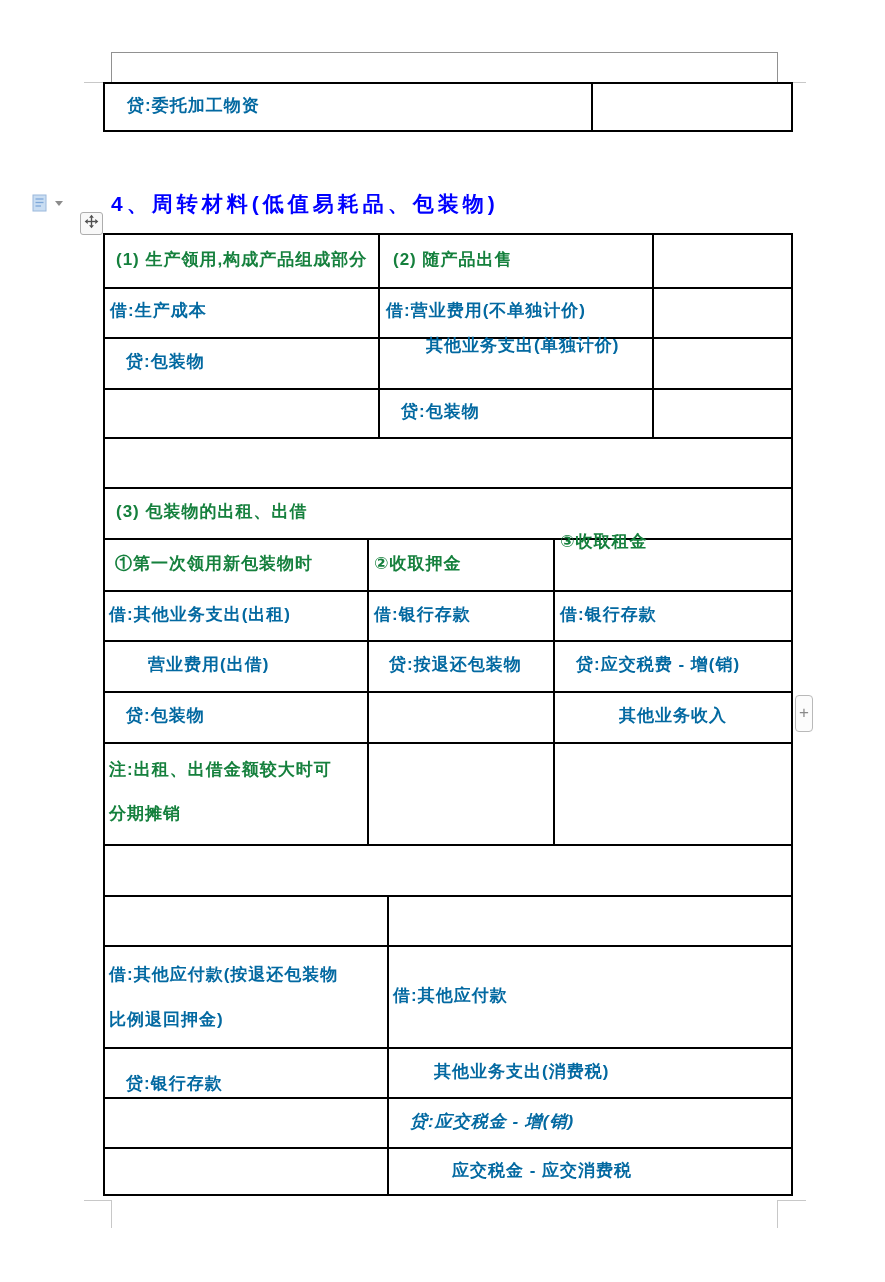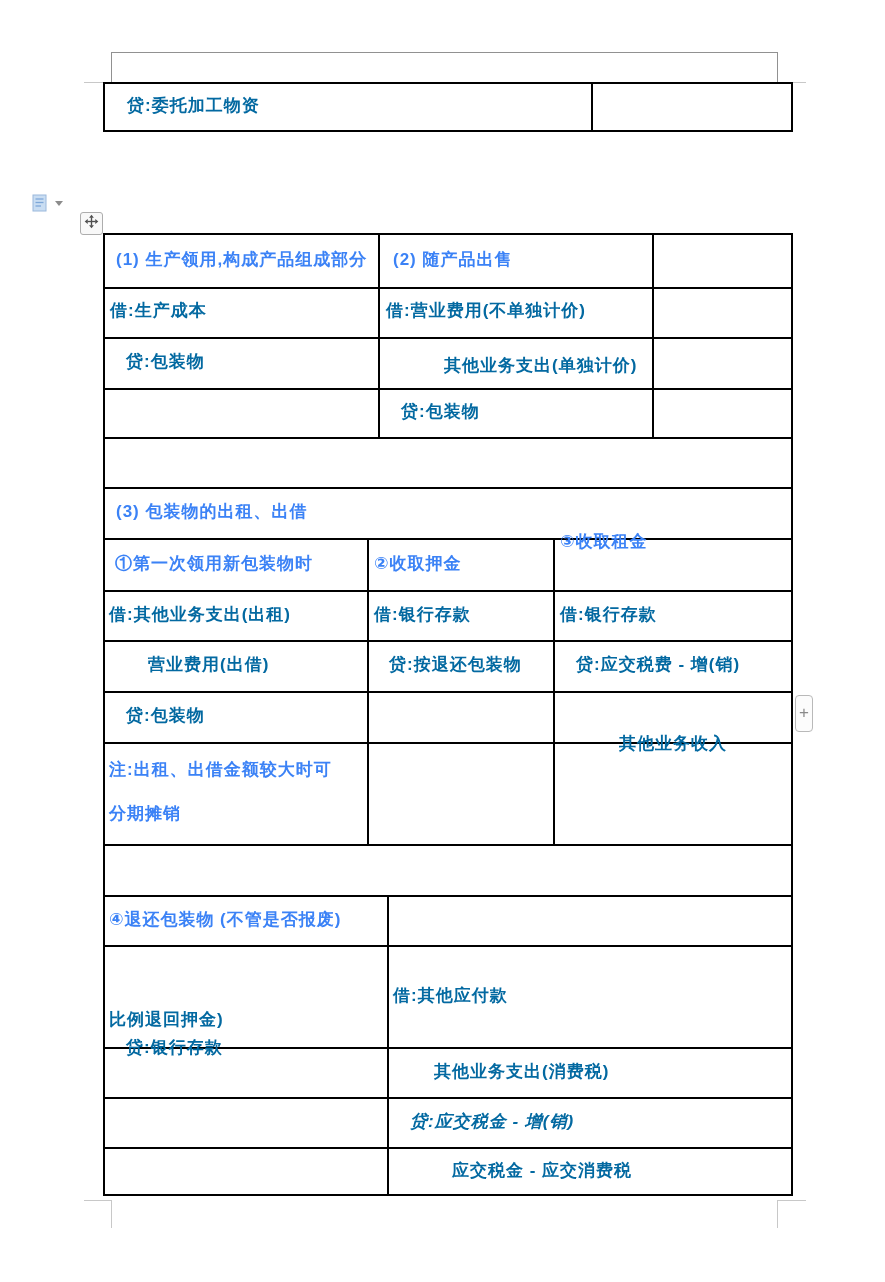--- a/index.html
+++ b/index.html
@@ -8,21 +8,21 @@
   
   .bh{position:absolute;height:2px;background:#000;}
   .bv{position:absolute;width:2px;background:#000;}
   
   .mk{position:absolute;background:#c8c8c8;}
   .mkd{position:absolute;background:#919191;}
   
   .lbl{position:absolute;font-weight:bold;font-size:17px;line-height:20px;
        letter-spacing:1px;white-space:nowrap;}
   .red{color:#0369a1;}
-  .blk{color:#3b82f6;}
+  .blk{color:#15803d;}
   .heading{position:absolute;font-weight:bold;font-size:21px;line-height:26px;
            letter-spacing:4px;color:#0000ff;white-space:nowrap;}
   
   .paste-btn{position:absolute;left:30px;top:193px;width:36px;height:22px;cursor:pointer;}
   .paste-btn .arr{position:absolute;left:25px;top:8px;width:0;height:0;
        border-left:4px solid transparent;border-right:4px solid transparent;
        border-top:5px solid #8c8c8c;}
   .move-handle{position:absolute;left:80px;top:212px;width:23px;height:23px;
        border:1px solid #adadad;border-radius:3px;background:#f8f8f8;box-sizing:border-box;
        display:flex;align-items:center;justify-content:center;cursor:move;}
@@ -74,20 +74,21 @@
 
   <div class="plus-btn">+</div>
 
   <div class="bh" style="left:103px;top:82px;width:690px;"></div>
   <div class="bh" style="left:103px;top:130px;width:690px;"></div>
   <div class="bv" style="left:103px;top:82px;height:50px;"></div>
   <div class="bv" style="left:591px;top:82px;height:50px;"></div>
   <div class="bv" style="left:791px;top:82px;height:50px;"></div>
   <div class="lbl red" style="left:127px;top:96px;">贷:委托加工物资</div>
 
+  <div class="heading" style="left:111px;top:191px;">4、周转材料(低值易耗品、包装物)</div>
 
   <div class="bh" style="left:103px;top:233px;width:690px;"></div>
   <div class="bh" style="left:103px;top:287px;width:690px;"></div>
   <div class="bh" style="left:103px;top:337px;width:690px;"></div>
   <div class="bh" style="left:103px;top:388px;width:690px;"></div>
   <div class="bh" style="left:103px;top:437px;width:690px;"></div>
   <div class="bh" style="left:103px;top:487px;width:690px;"></div>
   <div class="bh" style="left:103px;top:538px;width:690px;"></div>
   <div class="bh" style="left:103px;top:590px;width:690px;"></div>
   <div class="bh" style="left:103px;top:640px;width:690px;"></div>
@@ -107,39 +108,39 @@
   <div class="bv" style="left:652px;top:233px;height:206px;"></div>
   <div class="bv" style="left:367px;top:538px;height:308px;"></div>
   <div class="bv" style="left:553px;top:538px;height:308px;"></div>
   <div class="bv" style="left:387px;top:895px;height:301px;"></div>
 
   <div class="lbl blk" style="left:116px;top:250px;">(1) 生产领用,构成产品组成部分</div>
   <div class="lbl blk" style="left:393px;top:250px;">(2) 随产品出售</div>
   <div class="lbl red" style="left:110px;top:301px;">借:生产成本</div>
   <div class="lbl red" style="left:386px;top:301px;">借:营业费用(不单独计价)</div>
   <div class="lbl red" style="left:126px;top:352px;">贷:包装物</div>
-  <div class="lbl red" style="left:426px;top:356px;margin-left:18px;">其他业务支出(单独计价)</div>
+  <div class="lbl red" style="left:426px;top:336px;">其他业务支出(单独计价)</div>
   <div class="lbl red" style="left:401px;top:402px;">贷:包装物</div>
 
   <div class="lbl blk" style="left:116px;top:502px;">(3) 包装物的出租、出借</div>
   <div class="lbl blk" style="left:115px;top:554px;font-family:Liberation Serif, serif;">①第一次领用新包装物时</div>
   <div class="lbl blk" style="left:374px;top:554px;">②收取押金</div>
   <div class="lbl blk" style="left:560px;top:532px;">③收取租金</div>
   <div class="lbl red" style="left:109px;top:605px;">借:其他业务支出(出租)</div>
   <div class="lbl red" style="left:374px;top:605px;">借:银行存款</div>
   <div class="lbl red" style="left:560px;top:605px;">借:银行存款</div>
   <div class="lbl red" style="left:148px;top:655px;">营业费用(出借)</div>
   <div class="lbl red" style="left:389px;top:655px;">贷:按退还包装物</div>
   <div class="lbl red" style="left:576px;top:655px;">贷:应交税费 - 增(销)</div>
   <div class="lbl red" style="left:126px;top:706px;">贷:包装物</div>
-  <div class="lbl red" style="left:619px;top:706px;margin-top:28px;">其他业务收入</div>
+  <div class="lbl red" style="left:619px;top:706px;">其他业务收入</div>
   <div class="lbl blk" style="left:109px;top:760px;">注:出租、出借金额较大时可</div>
   <div class="lbl blk" style="left:109px;top:804px;">分期摊销</div>
 
-  <div class="lbl blk" style="left:109px;top:910px;">④退还包装物 (不管是否报废)</div>
+  <div class="lbl red" style="left:109px;top:965px;">借:其他应付款(按退还包装物</div>
   <div class="lbl red" style="left:109px;top:1010px;">比例退回押金)</div>
   <div class="lbl red" style="left:393px;top:986px;">借:其他应付款</div>
-  <div class="lbl red" style="left:126px;top:1038px;">贷:银行存款</div>
+  <div class="lbl red" style="left:126px;top:1074px;">贷:银行存款</div>
   <div class="lbl red" style="left:434px;top:1062px;">其他业务支出(消费税)</div>
   <div class="lbl red" style="left:410px;top:1112px;font-style:italic;">贷:应交税金 - 增(销)</div>
   <div class="lbl red" style="left:452px;top:1161px;">应交税金 - 应交消费税</div>
 
 </div>
 
 </body></html>

